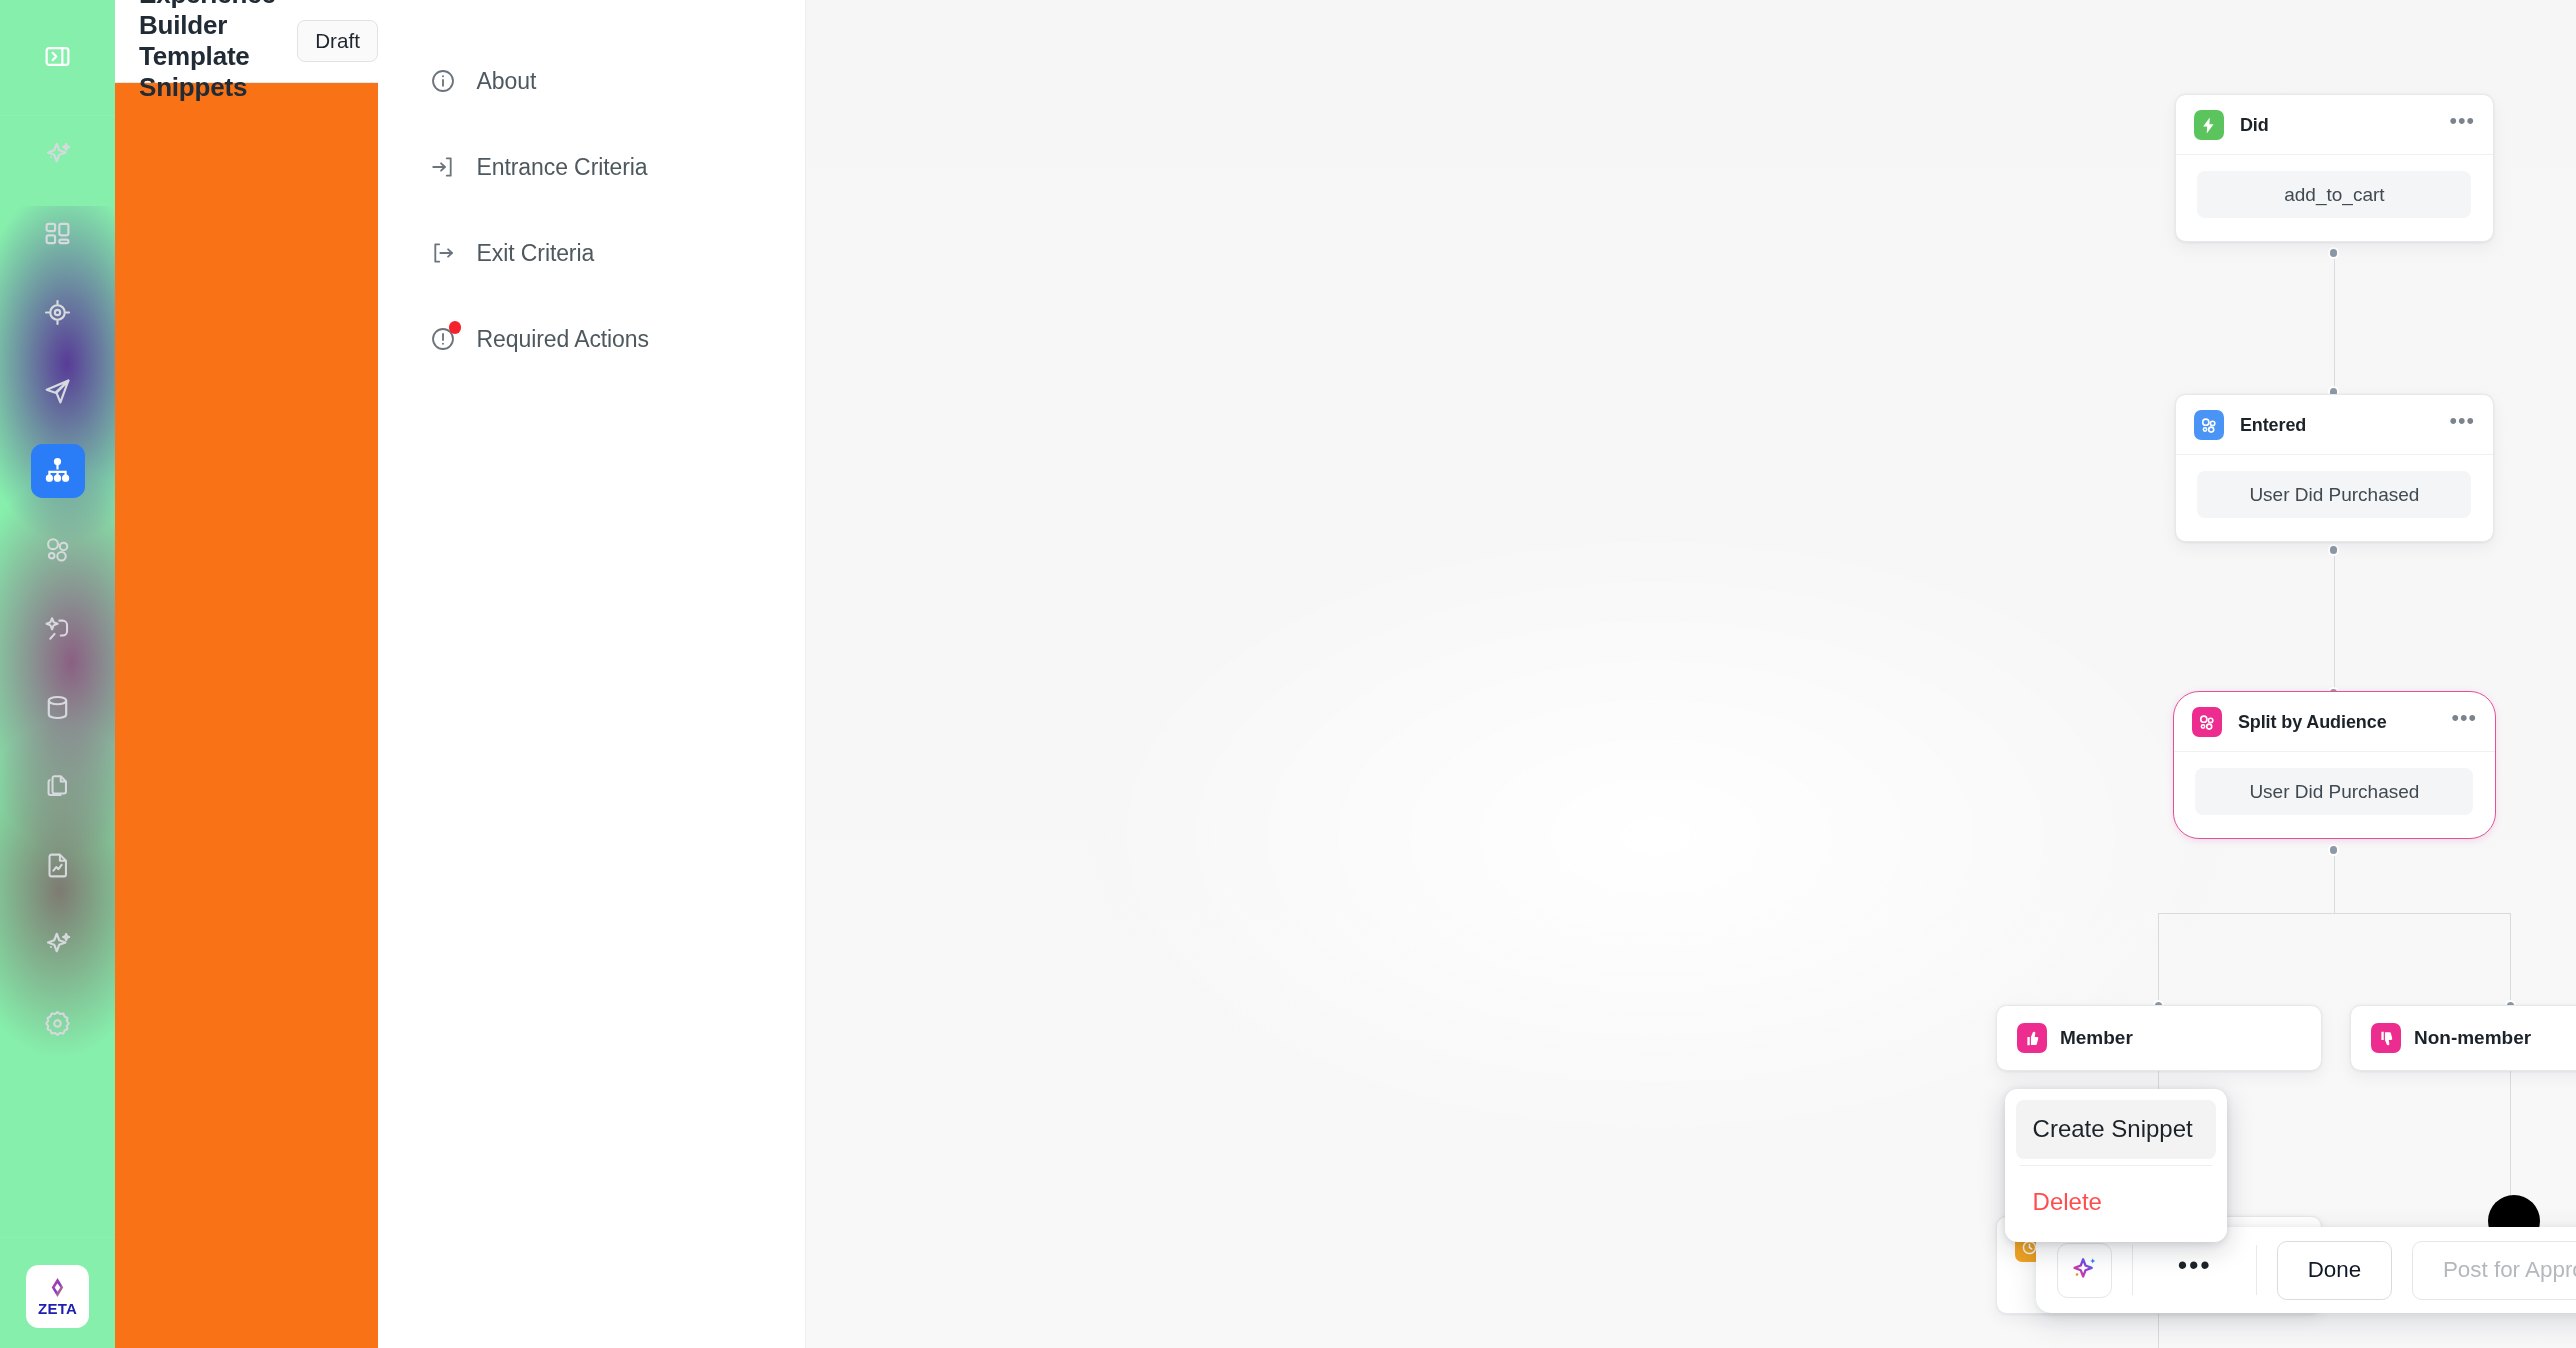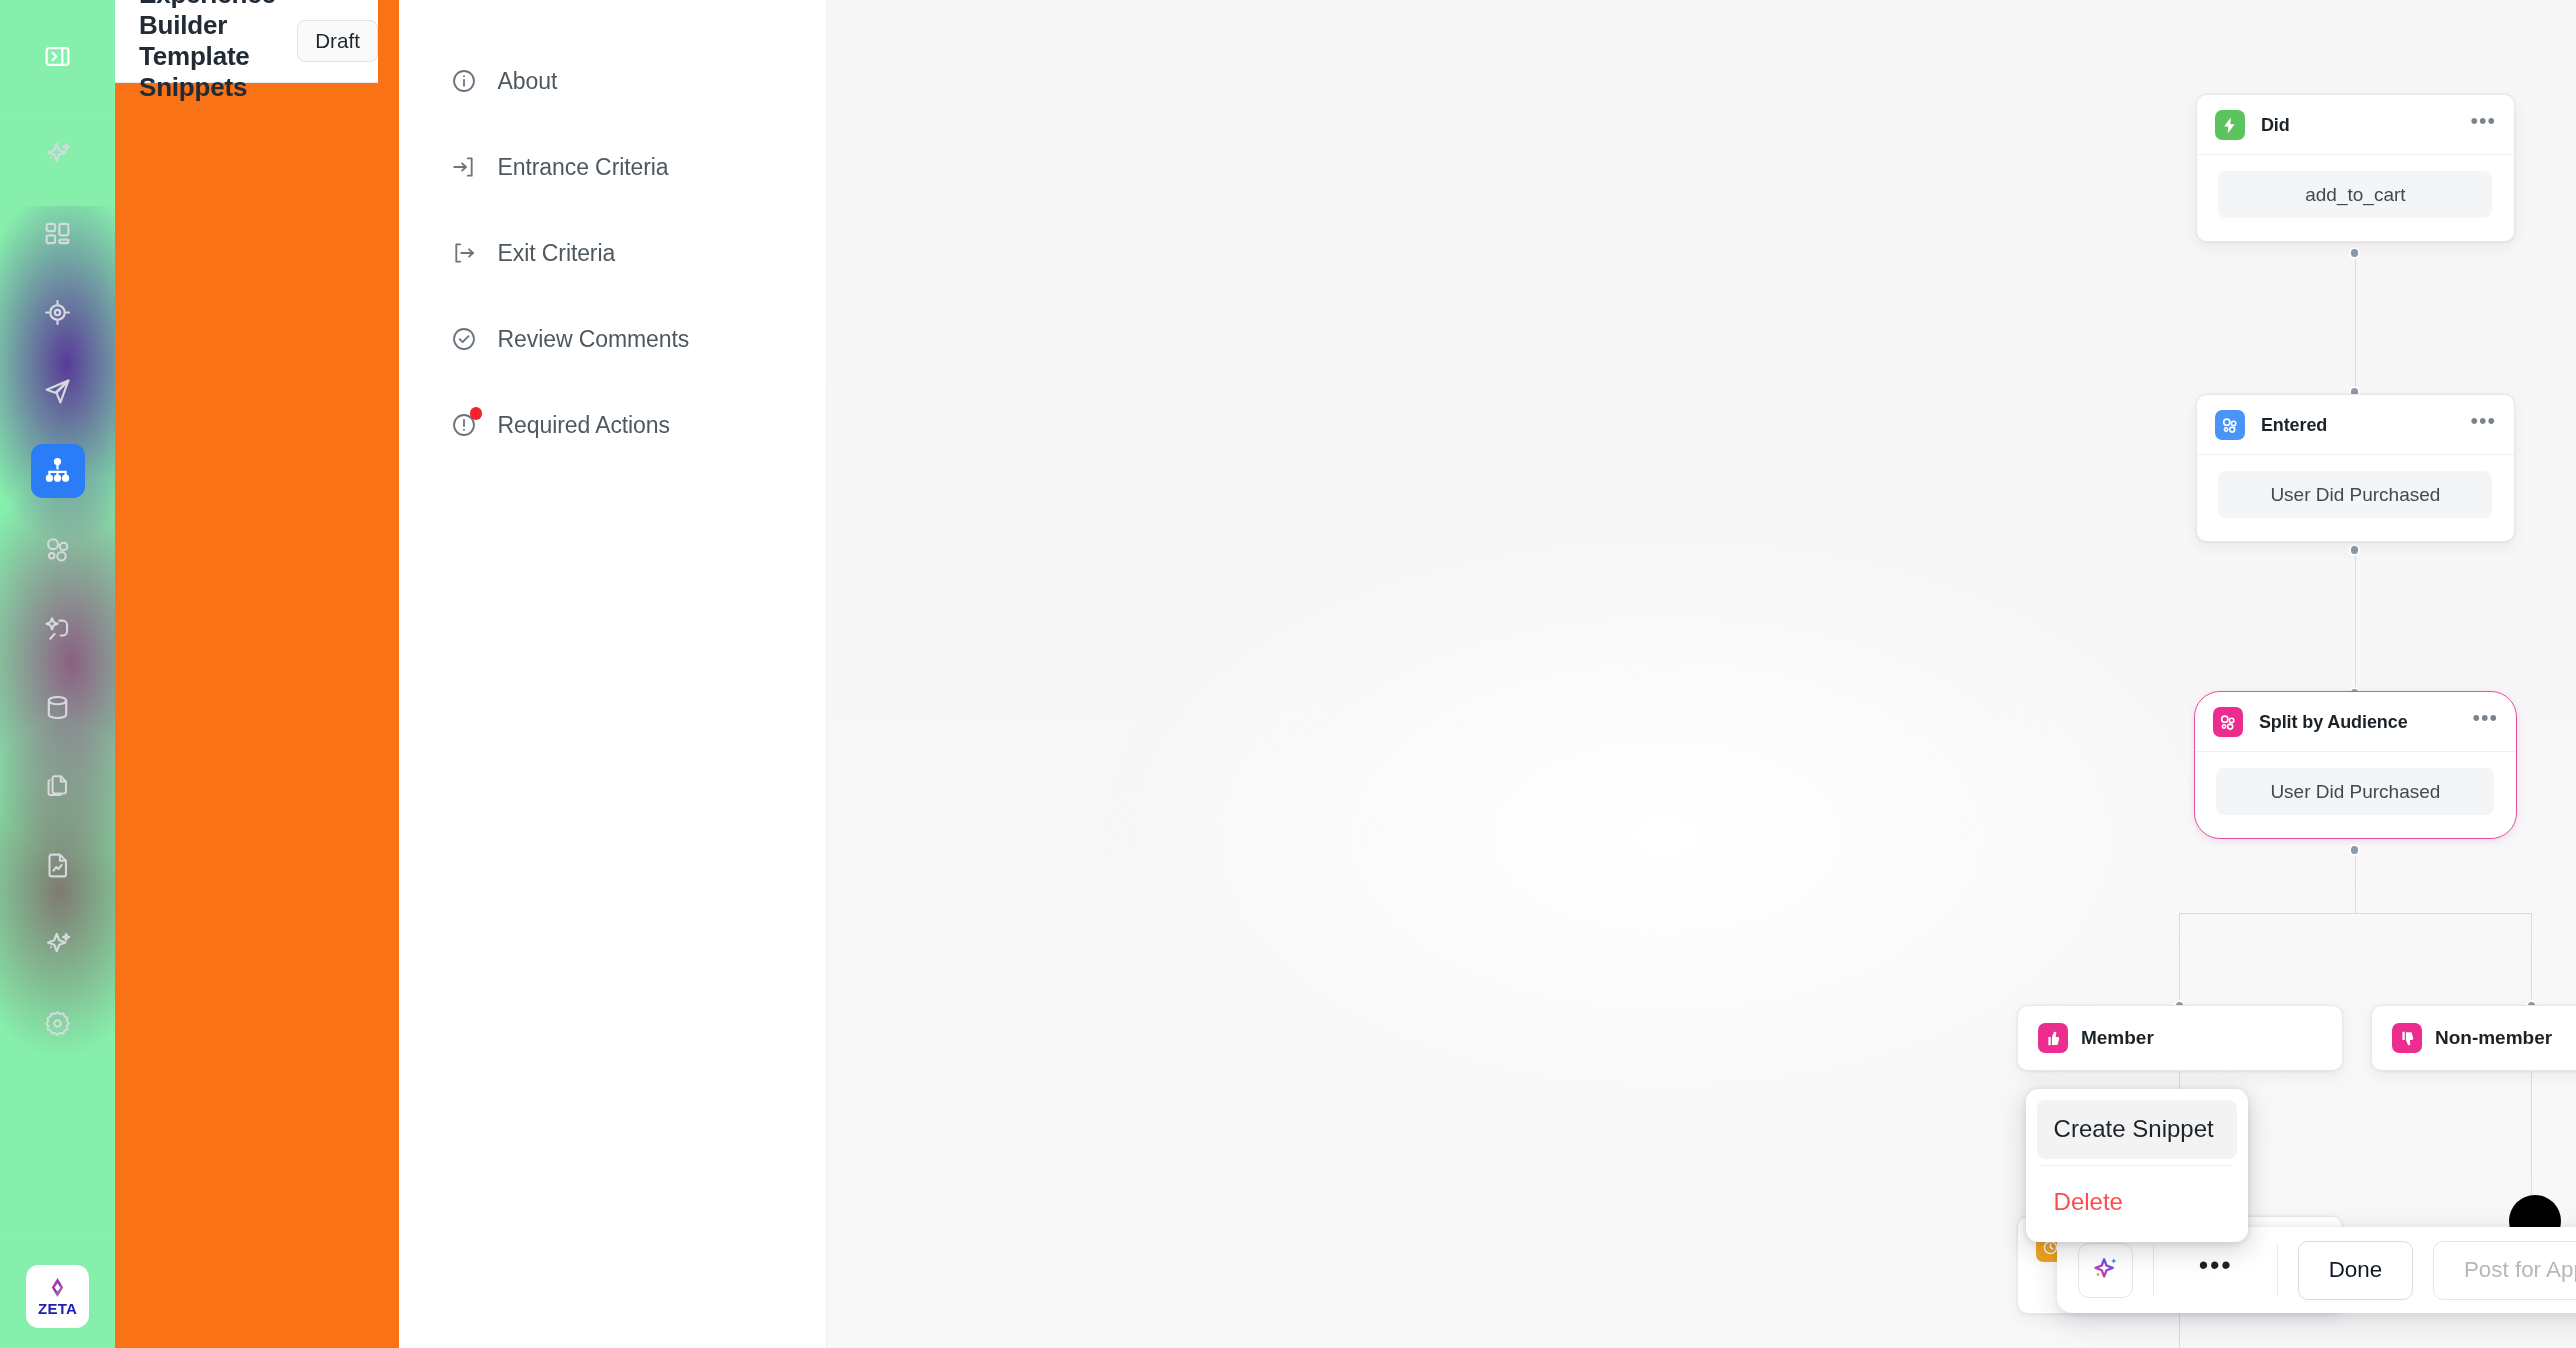--- a/index.html
+++ b/index.html
@@ -51,21 +51,21 @@
     position: relative; height: 83px; flex: 0 0 83px; background: #fff;
     border-bottom: 0.9px solid #e8eaed; display: flex; align-items: center;
     padding-left: 24px; gap: 21.5px;
   }
   .page-title { font-size: 26px; font-weight: 700; color: #212b36; letter-spacing: -0.2px; }
   .draft-badge {
     border: 0.9px solid #dfe3e8; border-radius: 8px; background: #fafafa;
     padding: 8px 17px; font-size: 20.6px; color: #1f262e; font-weight: 400;
   }
 
-  .body-row { position: relative; flex: 1; display: flex; min-height: 0; margin-left: 21px; }
+  .body-row { position: relative; flex: 1; display: flex; min-height: 0; }
 
   
   .leftpanel {
     position: relative; width: 428px; flex: 0 0 428px; background: #fff;
     border-right: 0.9px solid #eceef0; padding-top: 38px;
   }
   .nav-item {
     display: flex; align-items: center; gap: 19.7px; height: 86px;
     padding-left: 52px; color: #5c6670;
   }
@@ -358,29 +358,20 @@
           <span class="nav-ico">
             <svg width="26" height="26" viewBox="0 0 24 24" fill="none" stroke="#6b747c" stroke-width="1.7" stroke-linecap="round" stroke-linejoin="round">
               <path d="M8.5 4H4.9v16h3.6"></path>
                 <path d="M9.5 12H20"></path>
                 <path d="M16.7 8.6L20.3 12l-3.6 3.4"></path>
             </svg>
           </span>
           <span class="nav-label">Exit Criteria</span>
         </div>
 
-        <div class="nav-item">
-          <span class="nav-ico">
-            <svg width="26" height="26" viewBox="0 0 24 24" fill="none" stroke="#6b747c" stroke-width="1.7" stroke-linecap="round" stroke-linejoin="round">
-              <circle cx="12" cy="12" r="9.2"></circle>
-                <path d="M8 12.2l2.7 2.7L16.2 9.4"></path>
-            </svg>
-          </span>
-          <span class="nav-label">Review Comments</span>
-        </div>
 
         <div class="nav-item">
           <span class="nav-ico">
             <svg width="26" height="26" viewBox="0 0 24 24" fill="none" stroke="#6b747c" stroke-width="1.7" stroke-linecap="round">
               <circle cx="12" cy="12" r="9.2"></circle>
                 <line x1="12" y1="7.4" x2="12" y2="13"></line>
               <circle cx="12" cy="16.4" r=".9" fill="#6b747c" stroke="none"></circle>
             </svg>
             <span class="nav-dot"></span>
           </span>

